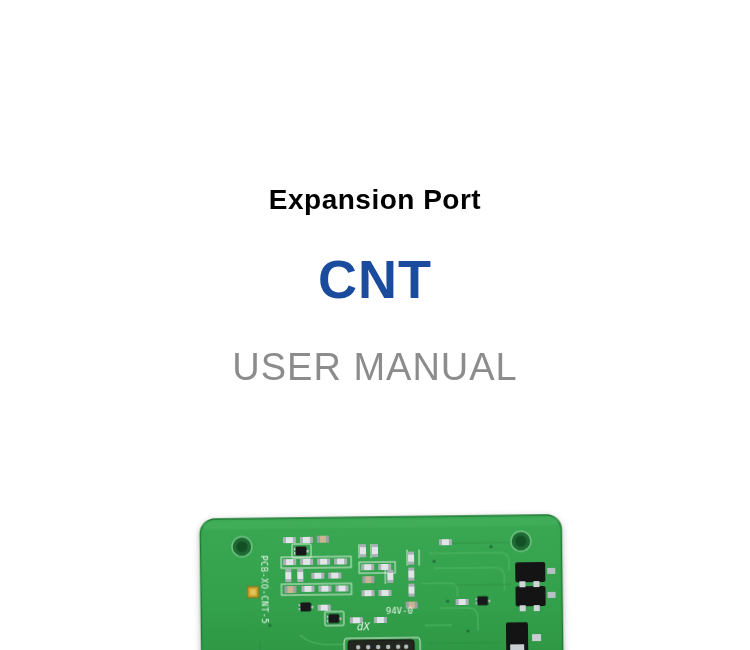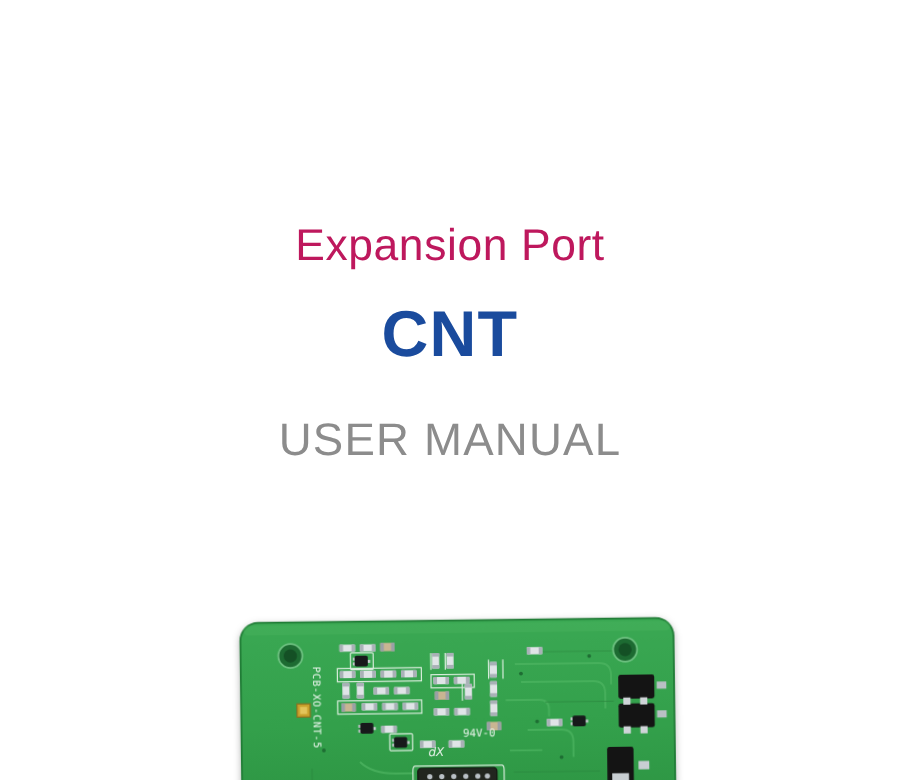--- a/index.html
+++ b/index.html
@@ -7,23 +7,24 @@
     width: 750px; height: 650px;
     background: #ffffff;
     overflow: hidden;
     position: relative;
     font-family: "Liberation Sans", sans-serif;
   }
   .page { position: absolute; inset: 0; }
   .cover-text { position: absolute; left: 0; width: 750px; text-align: center; }
   .subtitle {
     top: 184px;
-    font-size: 37px;
-    color: #be185d;
+    font-size: 28px;
+    color: #000000;
     letter-spacing: 0.5px;
+    font-weight: bold;
   }
   .title {
     top: 248px;
     font-size: 54px;
     font-weight: bold;
     color: #1a4b9d;
     letter-spacing: 1px;
   }
   .manual {
     top: 346px;

